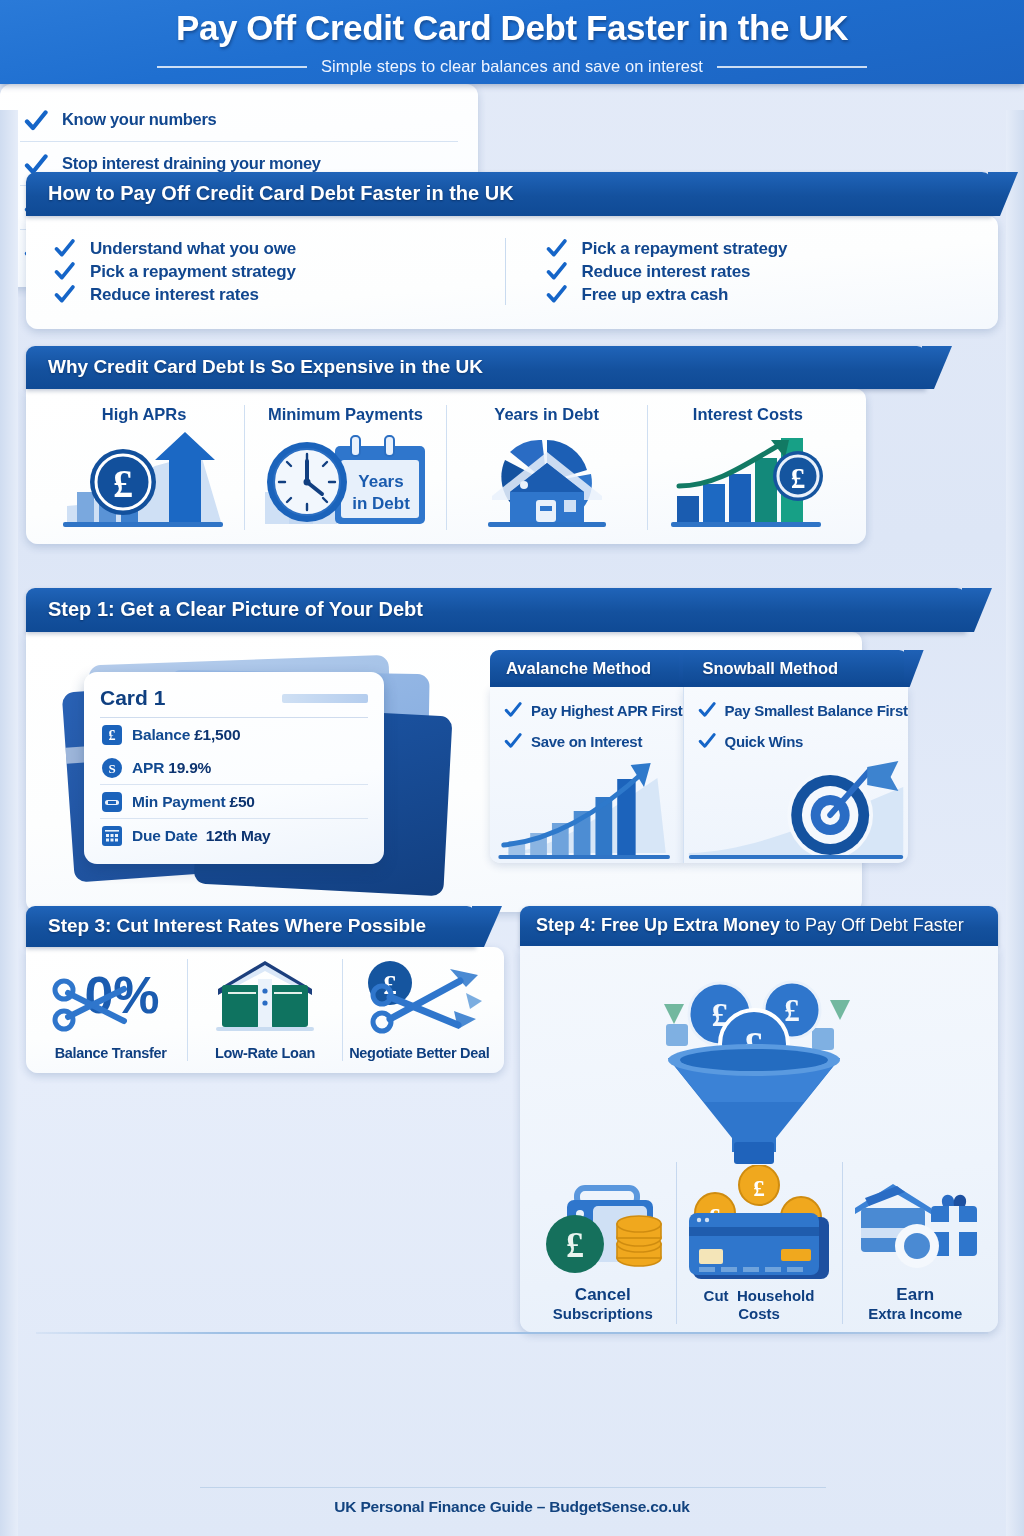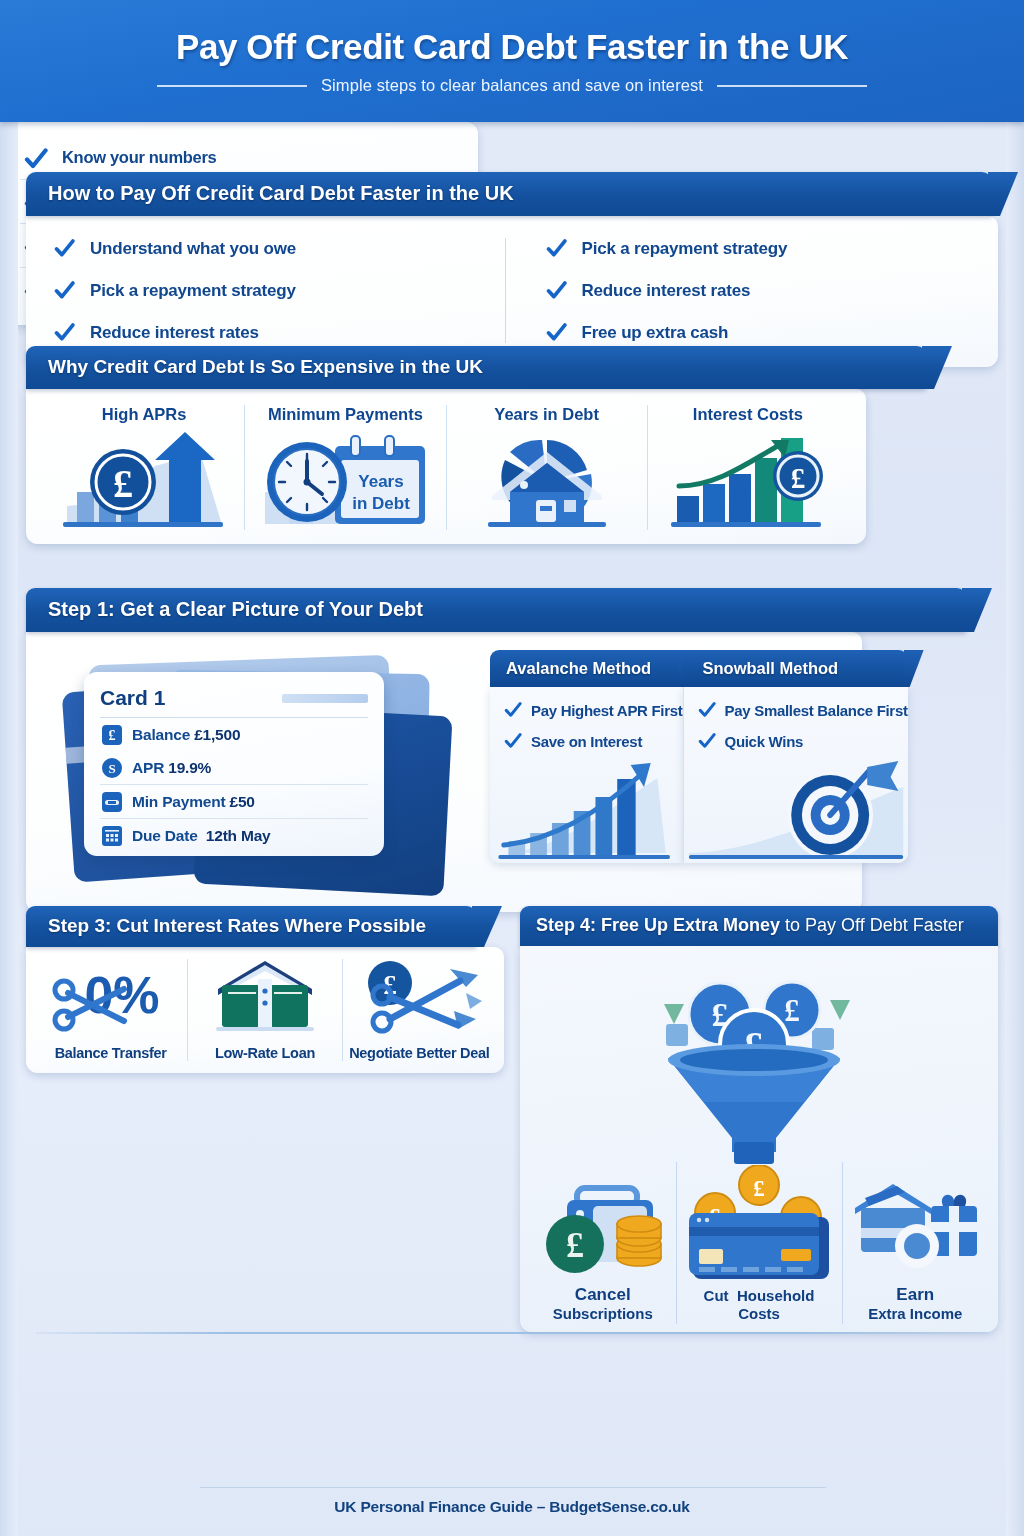--- a/index.html
+++ b/index.html
@@ -6,21 +6,21 @@
   html,body { width:1024px; height:1536px; }
   body {
     font-family: "Liberation Sans", sans-serif;
     background: linear-gradient(180deg,#e4ebf8 0%,#dde6f6 35%,#e6edfa 70%,#dfe8f7 100%);
     position:relative; overflow:hidden;
   }
   .page { width:1024px; height:1536px; position:relative; }
 
   
   .top-header{
-    height:122px; width:100%;
+    height:84px; width:100%;
     background:linear-gradient(170deg,#2a7ad8 0%,#1f6fd0 40%,#1c64c2 100%);
     display:flex; flex-direction:column; align-items:center; justify-content:center;
     box-shadow:0 2px 6px rgba(10,40,90,.30);
     position:relative;
   }
   .top-title{
     color:#ffffff; font-size:35px; font-weight:bold; letter-spacing:-.4px;
     text-shadow:1px 2px 3px rgba(8,35,80,.45);
     font-family:"Liberation Sans", sans-serif;
   }
@@ -48,21 +48,21 @@
   .card-body{
     background:linear-gradient(175deg,#ffffff 0%,#fdfefe 55%,#f4f8fd 100%);
     border-radius:0 10px 12px 12px;
     box-shadow:0 3px 9px rgba(30,70,130,.20);
   }
 
   
   #sec-how{ left:26px; top:134px; width:972px; }
   #sec-how .banner{ width:966px; border-radius:10px 10px 0 0;margin-top:38px; }
   #sec-how .card-body{ padding:22px 28px 24px 28px; display:flex; }
-  .col{ flex:1; display:flex; flex-direction:column; gap:21px; }
+  .col{ flex:1; display:flex; flex-direction:column; gap:2px; }
   .col.left{ padding-right:26px; }
   .col.right{ padding-left:40px; border-left:1px solid #c9dbf0; }
   .chk-row{ display:flex; align-items:center; gap:15px; }
   .chk{ flex:0 0 auto; width:21px; height:21px; }
   .chk svg{ display:block; }
   .chk-txt{ color:#11478f; font-size:17px; font-weight:bold; letter-spacing:-.2px; }
 
   
   #sec-why{ left:26px; top:346px; width:840px; }
   #sec-why .banner{ width:900px; font-size:19px; }
@@ -79,21 +79,21 @@
   .cards-stack{ position:relative; width:410px; height:240px; flex:0 0 auto; }
   .bg-card{ position:absolute; border-radius:12px; }
   .bg-card.c1{ left:44px; top:10px; width:300px; height:200px; background:linear-gradient(160deg,#b6cdec,#8fb5e2); transform:rotate(-2deg); }
   .bg-card.c2{ left:20px; top:34px; width:250px; height:190px; background:linear-gradient(160deg,#2a62b5,#1b4c95); transform:rotate(-4deg);}
   .bg-card.c3{ left:150px; top:60px; width:250px; height:180px; background:linear-gradient(160deg,#1d57a8,#123f80); transform:rotate(3deg);}
   .bg-card.c4{ left:120px; top:22px; width:260px; height:190px; background:linear-gradient(160deg,#9dbde8,#7ba5db); transform:rotate(1deg);}
   .bg-card .stripe{ position:absolute; left:0; top:55px; height:16px; width:100%; background:rgba(255,255,255,.55); }
   .front-card{
     position:absolute; left:36px; top:22px; width:300px;
     background:linear-gradient(170deg,#ffffff 0%,#fbfdff 60%,#eef4fc 100%);
-    border-radius:13px; padding:14px 16px 4px 16px;
+    border-radius:13px; padding:14px 16px 12px 16px;
     box-shadow:0 6px 14px rgba(20,55,110,.30);
   }
   .fc-head{ display:flex; align-items:center; justify-content:space-between; padding-bottom:7px; border-bottom:1px solid #cfdcee; }
   .fc-title{ color:#0f3f80; font-size:21px; font-weight:bold; }
   .fc-bar{ width:86px; height:9px; border-radius:2px; background:linear-gradient(90deg,#cfe0f4,#b4cdee); }
   .fc-row{ display:flex; align-items:center; gap:10px; padding:7px 0 6px 2px; }
   .fc-row.sep{ border-bottom:1px solid #d9e4f2; }
   .fc-ico{ width:20px; height:20px; flex:0 0 auto; }
   .fc-lbl{ color:#124a91; font-size:15.5px; font-weight:bold; letter-spacing:-.2px;}
   .fc-lbl .val{ color:#0d3470; }

